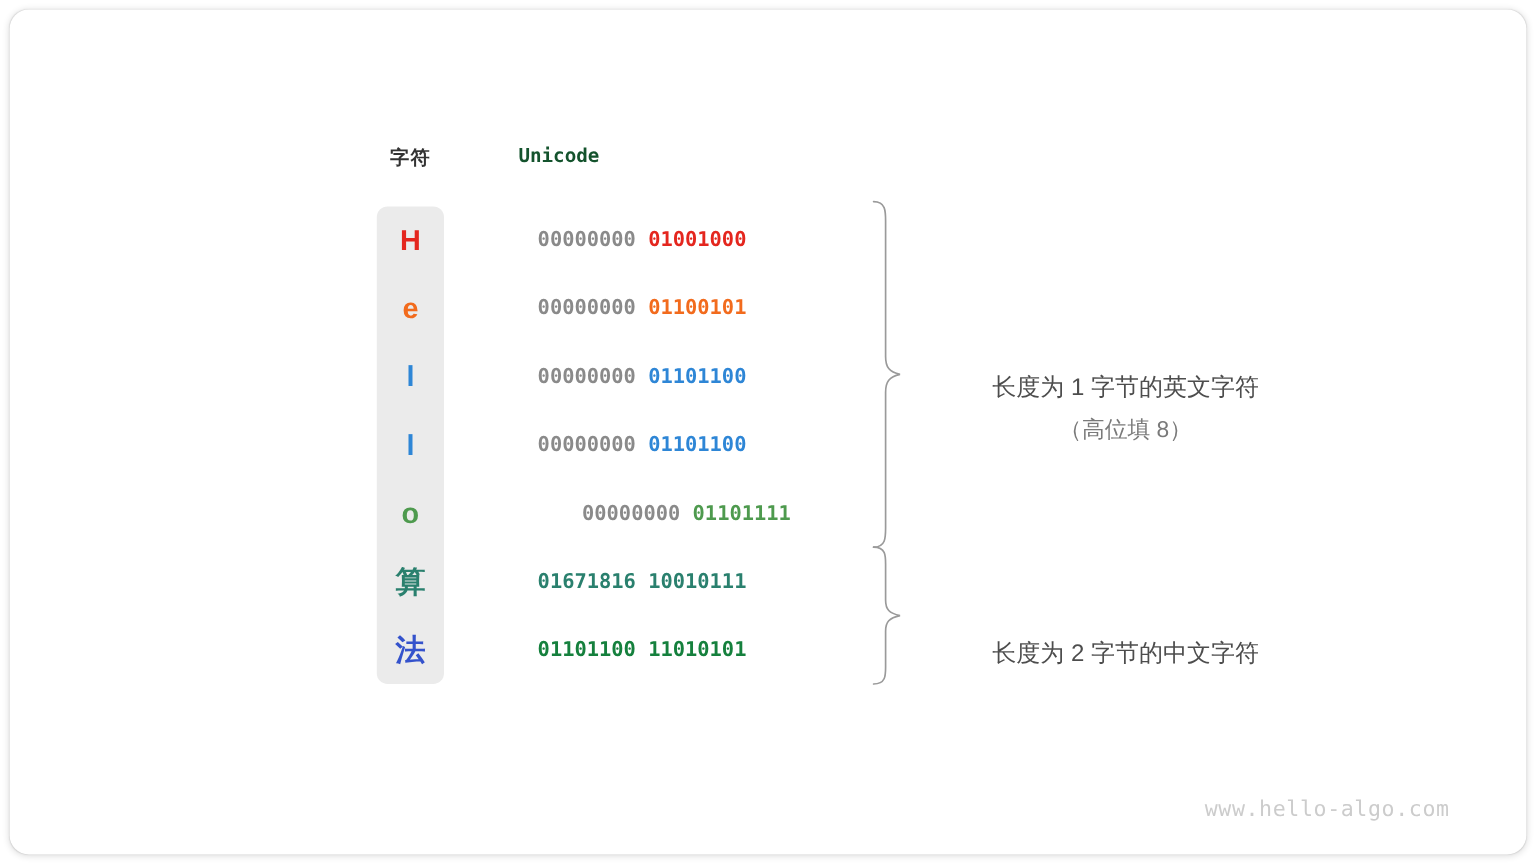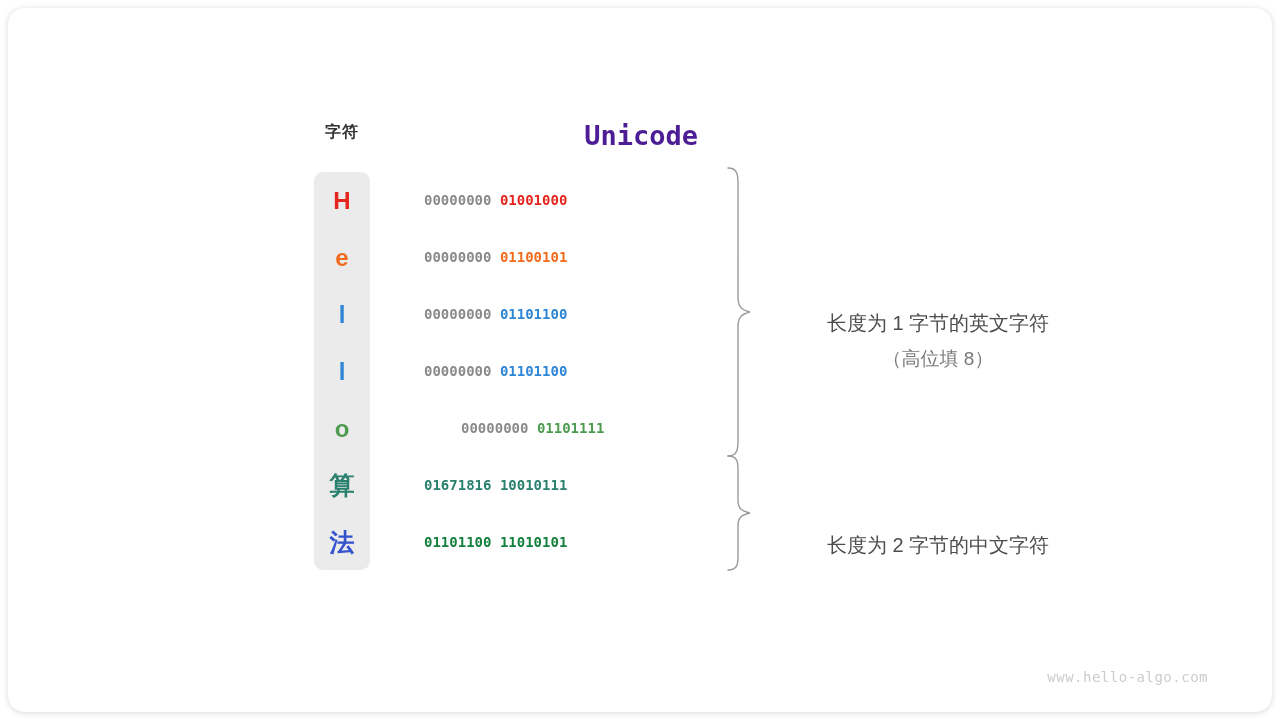--- a/index.html
+++ b/index.html
@@ -36,25 +36,25 @@
     font-size: 16px;
     font-weight: bold;
     color: #333333;
     letter-spacing: 1px;
   }
   #hdr-code {
     position: absolute;
     left: 424px;
     top: 112px;
     width: 266px;
-    text-align: right;
+    text-align: left;
     font-family: "DejaVu Sans Mono", "Liberation Mono", monospace;
-    font-size: 27px;
+    font-size: 16px;
     font-weight: bold;
-    color: #4c1d95;
+    color: #14532d;
   }
 
   
   #char-column {
     position: absolute;
     left: 306px;
     top: 164px;
     width: 56px;
     height: 398px;
     background: #ebebeb;
@@ -77,29 +77,29 @@
     line-height: 57px;
     text-align: center;
     font-size: 24px;
     font-weight: bold;
   }
   .row .char.cjk {
     font-size: 25px;
   }
   .row .code {
     position: absolute;
-    left: 416px;
+    left: 440px;
     top: 0;
     width: 266px;
     height: 57px;
     line-height: 57px;
     text-align: left;
     white-space: pre;
     font-family: "DejaVu Sans Mono", "Liberation Mono", monospace;
-    font-size: 14px;
+    font-size: 17px;
     font-weight: bold;
   }
   .row .code .hi-byte { color: #8a8a8a; }
 
   
   #brace-1, #brace-2 {
     position: absolute;
   }
   #brace-1 { left: 716px; top: 158px; }
   #brace-2 { left: 716px; top: 446px; }
@@ -119,21 +119,21 @@
     font-size: 19px;
   }
   #annot-2 { left: 760px; top: 484px; width: 340px; margin-top: 35px; }
 
   
   #watermark {
     position: absolute;
     right: 64px;
     bottom: 27px;
     font-family: "DejaVu Sans Mono", "Liberation Mono", monospace;
-    font-size: 14px;
+    font-size: 18px;
     color: #cccccc;
     letter-spacing: 0.5px;
   }
 </style>
 </head>
 <body>
 
 <div id="card">
 
   <div id="hdr-char">字符</div>

